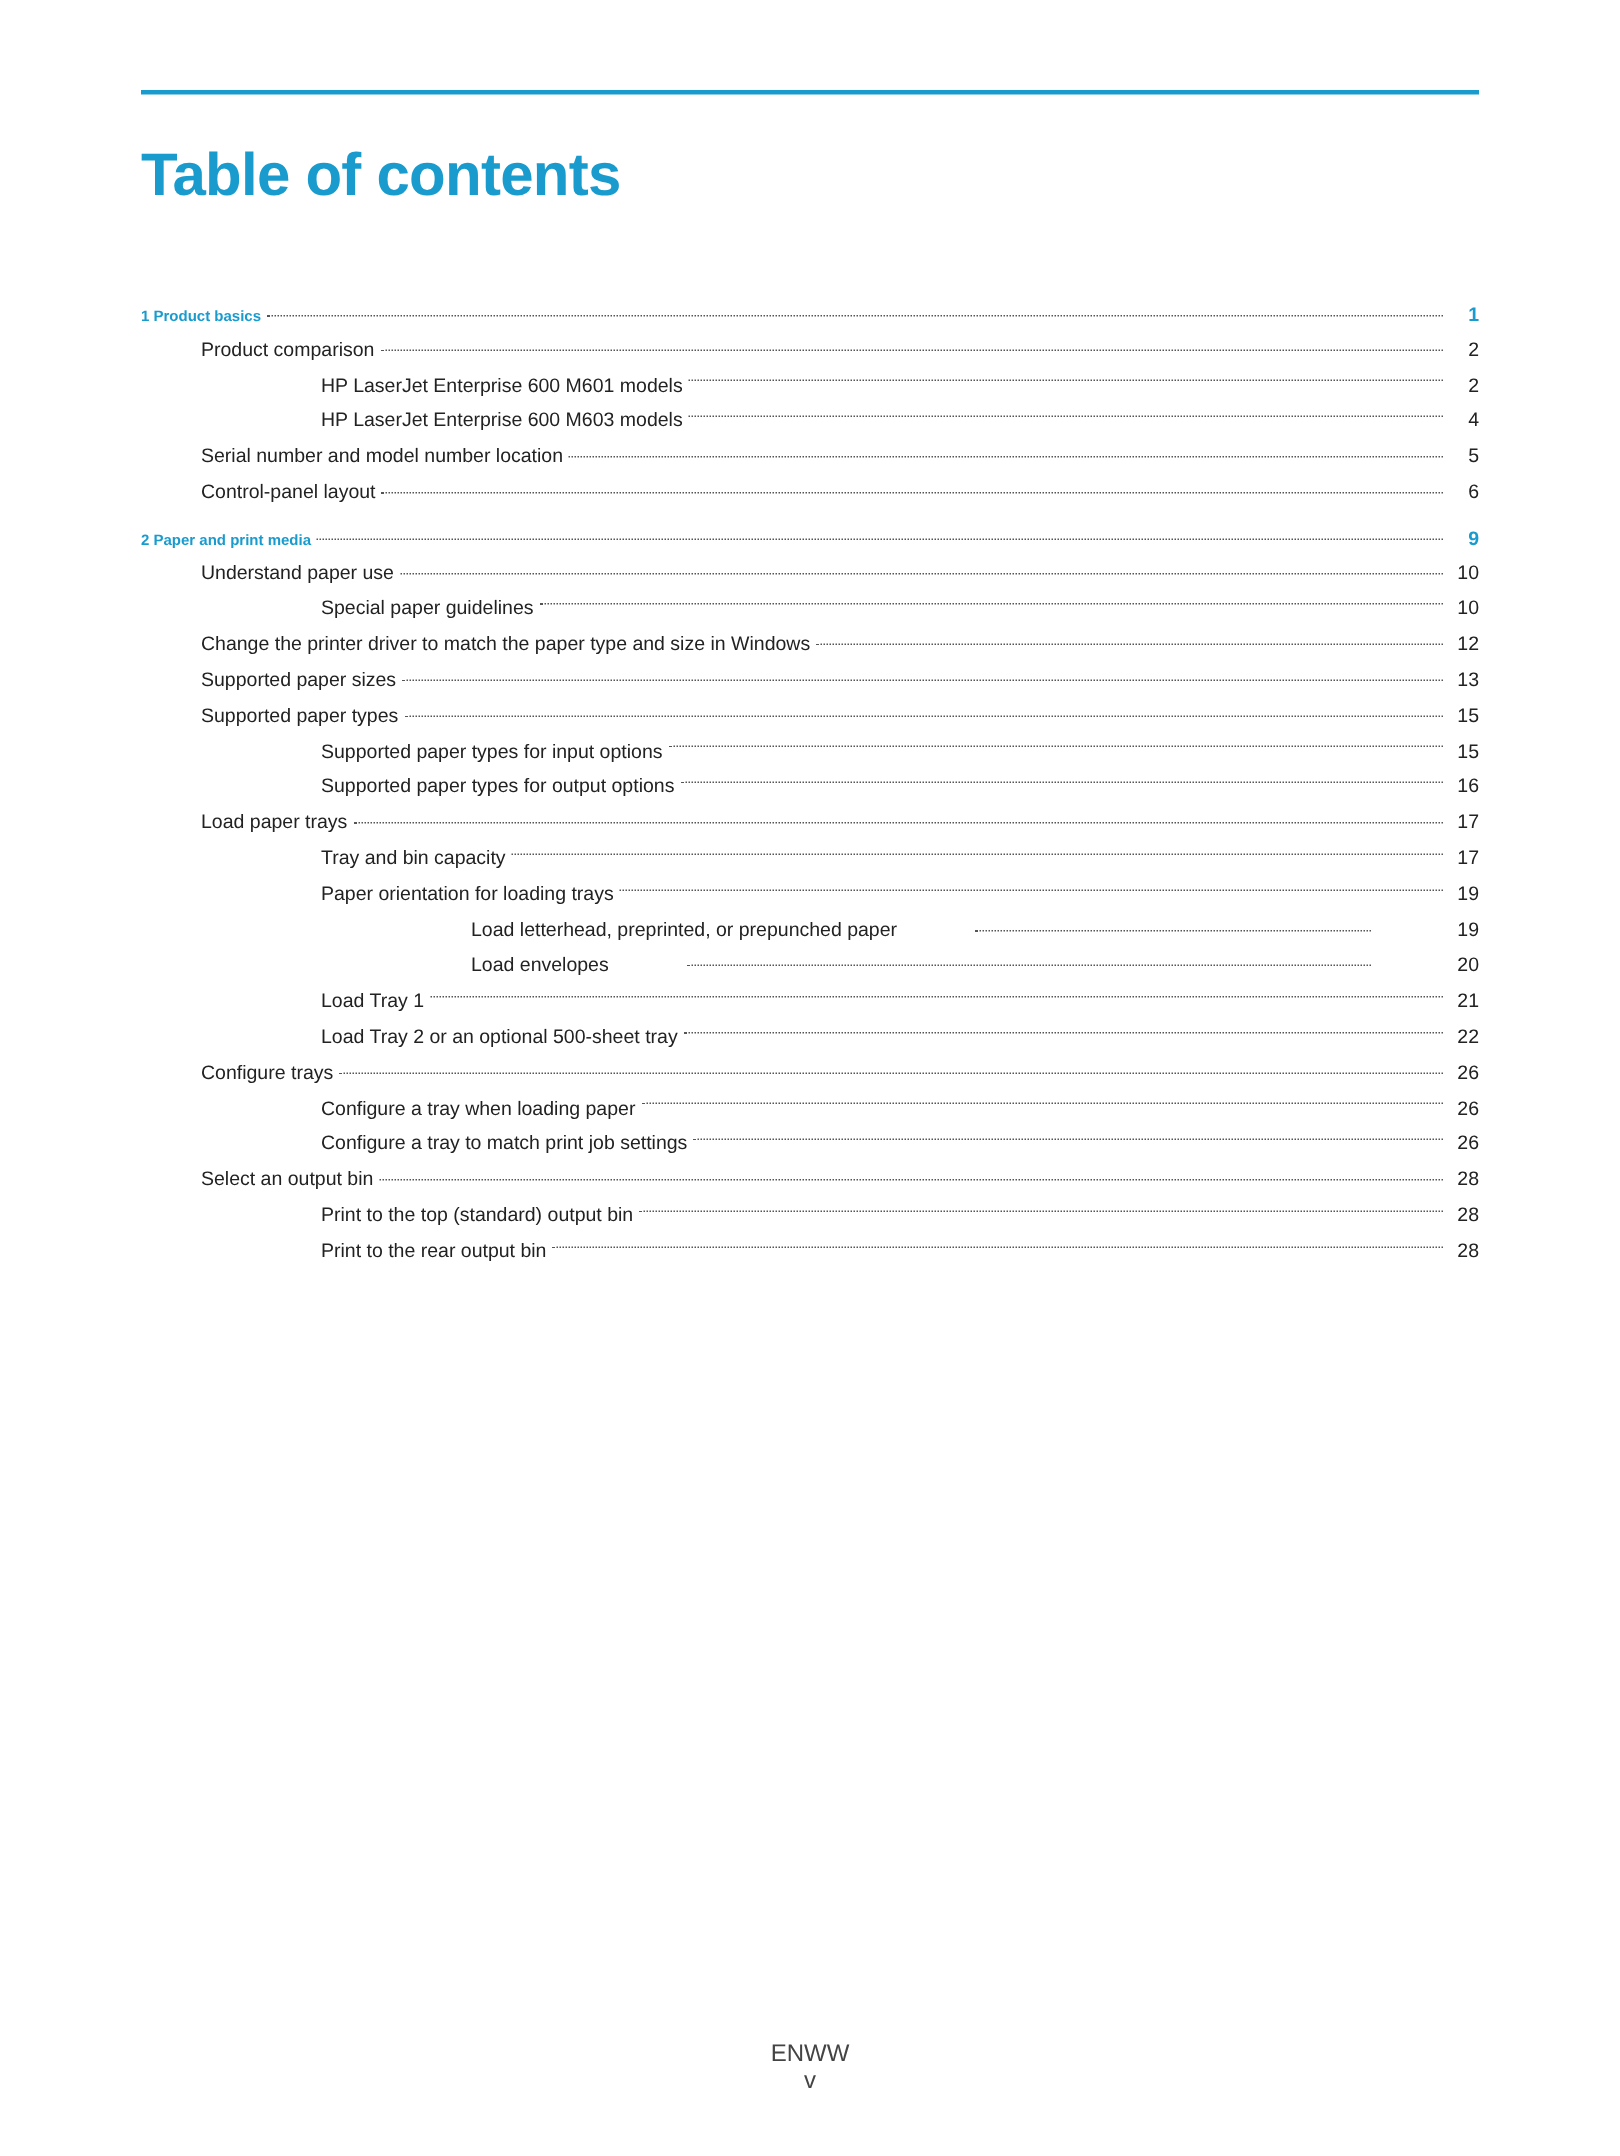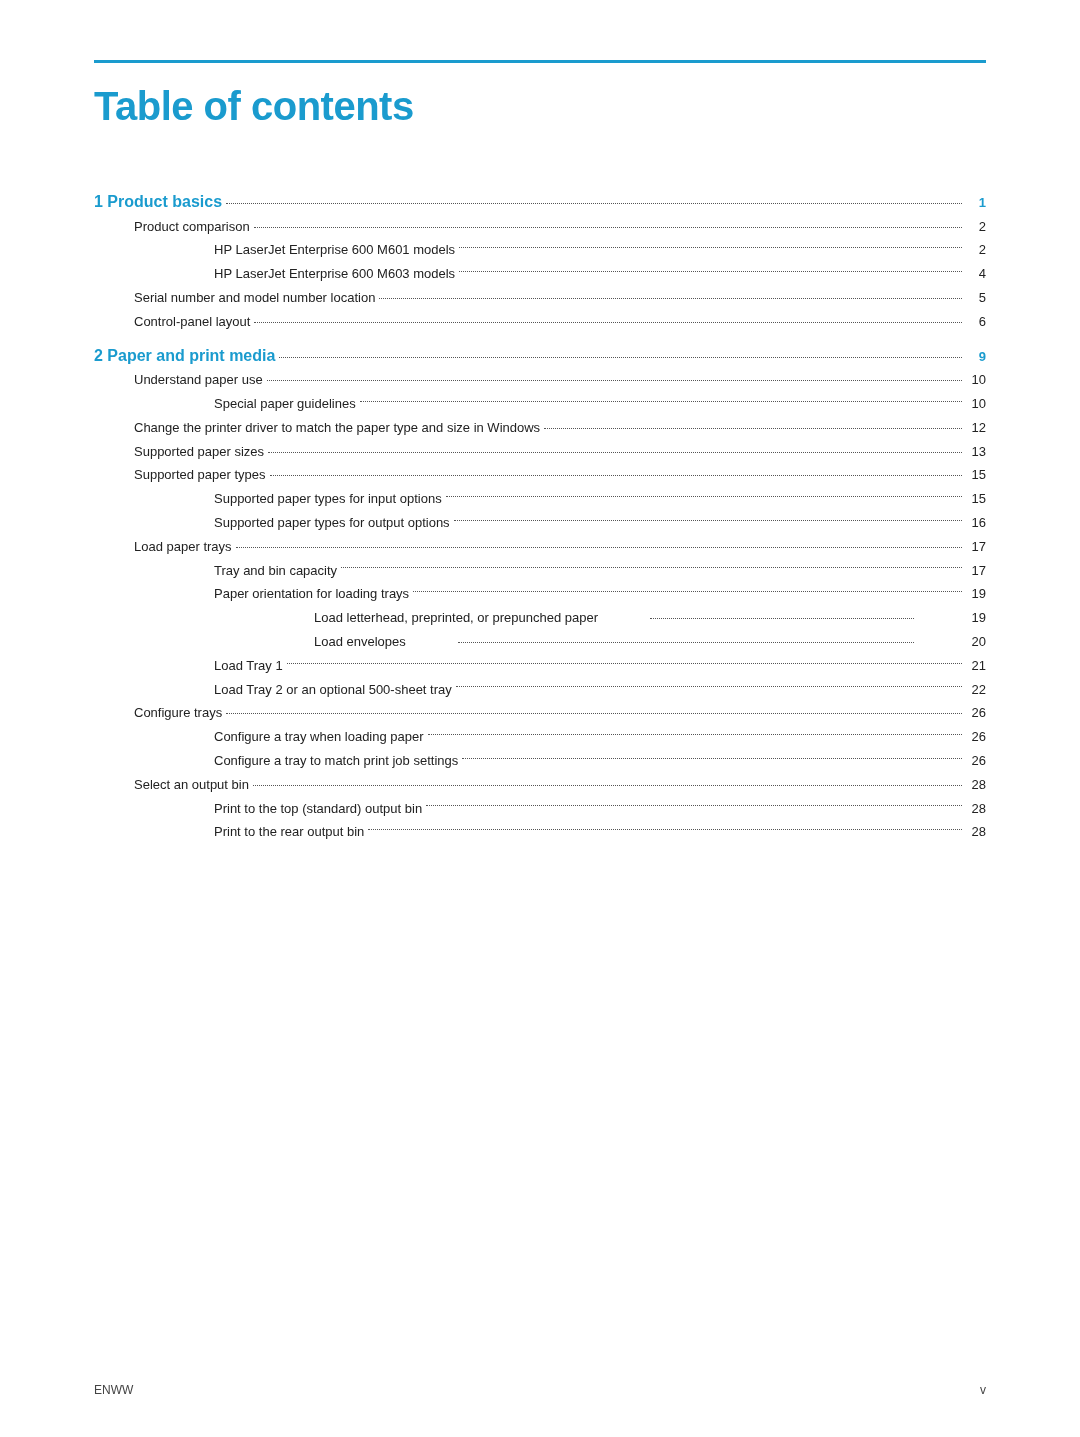--- a/index.html
+++ b/index.html
@@ -22,21 +22,21 @@
     }
 
     .top-rule {
       height: 3px;
       background: #1a9bce;
       margin-bottom: 0;
       width: 100%;
     }
 
     .title-section {
-      margin-top: 21px;
+      margin-top: 32px;
       margin-bottom: 60px;
     }
 
     .page-title {
       font-size: 40px;
       font-weight: 900;
       color: #1a9bce;
       font-family: Arial, Helvetica, sans-serif;
       letter-spacing: -0.5px;
     }
@@ -76,21 +76,21 @@
 
     
     .chapter-entry {
       margin-top: 12px;
       margin-bottom: 2px;
     }
 
     .chapter-entry .entry-text {
       font-weight: bold;
       color: #1a9bce;
-      font-size: 16px;
+      font-size: 10px;
       text-align: right;
     }
 
     .chapter-entry .page-num {
       font-weight: bold;
       color: #1a9bce;
     }
 
     
     .level1 {
@@ -114,23 +114,24 @@
       margin-top: 10px;
     }
 
     .footer {
       position: absolute;
       bottom: 40px;
       left: 94px;
       right: 94px;
       display: flex;
       justify-content: space-between;
-      align-items: flex-end;
-      font-size: 12px;
+      align-items: center;
+      font-size: 16px;
       color: #444;
+      flex-direction: column;
     }
   </style>
 </head>
 <body>
 
 <div class="page">
   <div class="top-rule"></div>
 
   <div class="title-section">
     <h1 class="page-title">Table of contents</h1>

